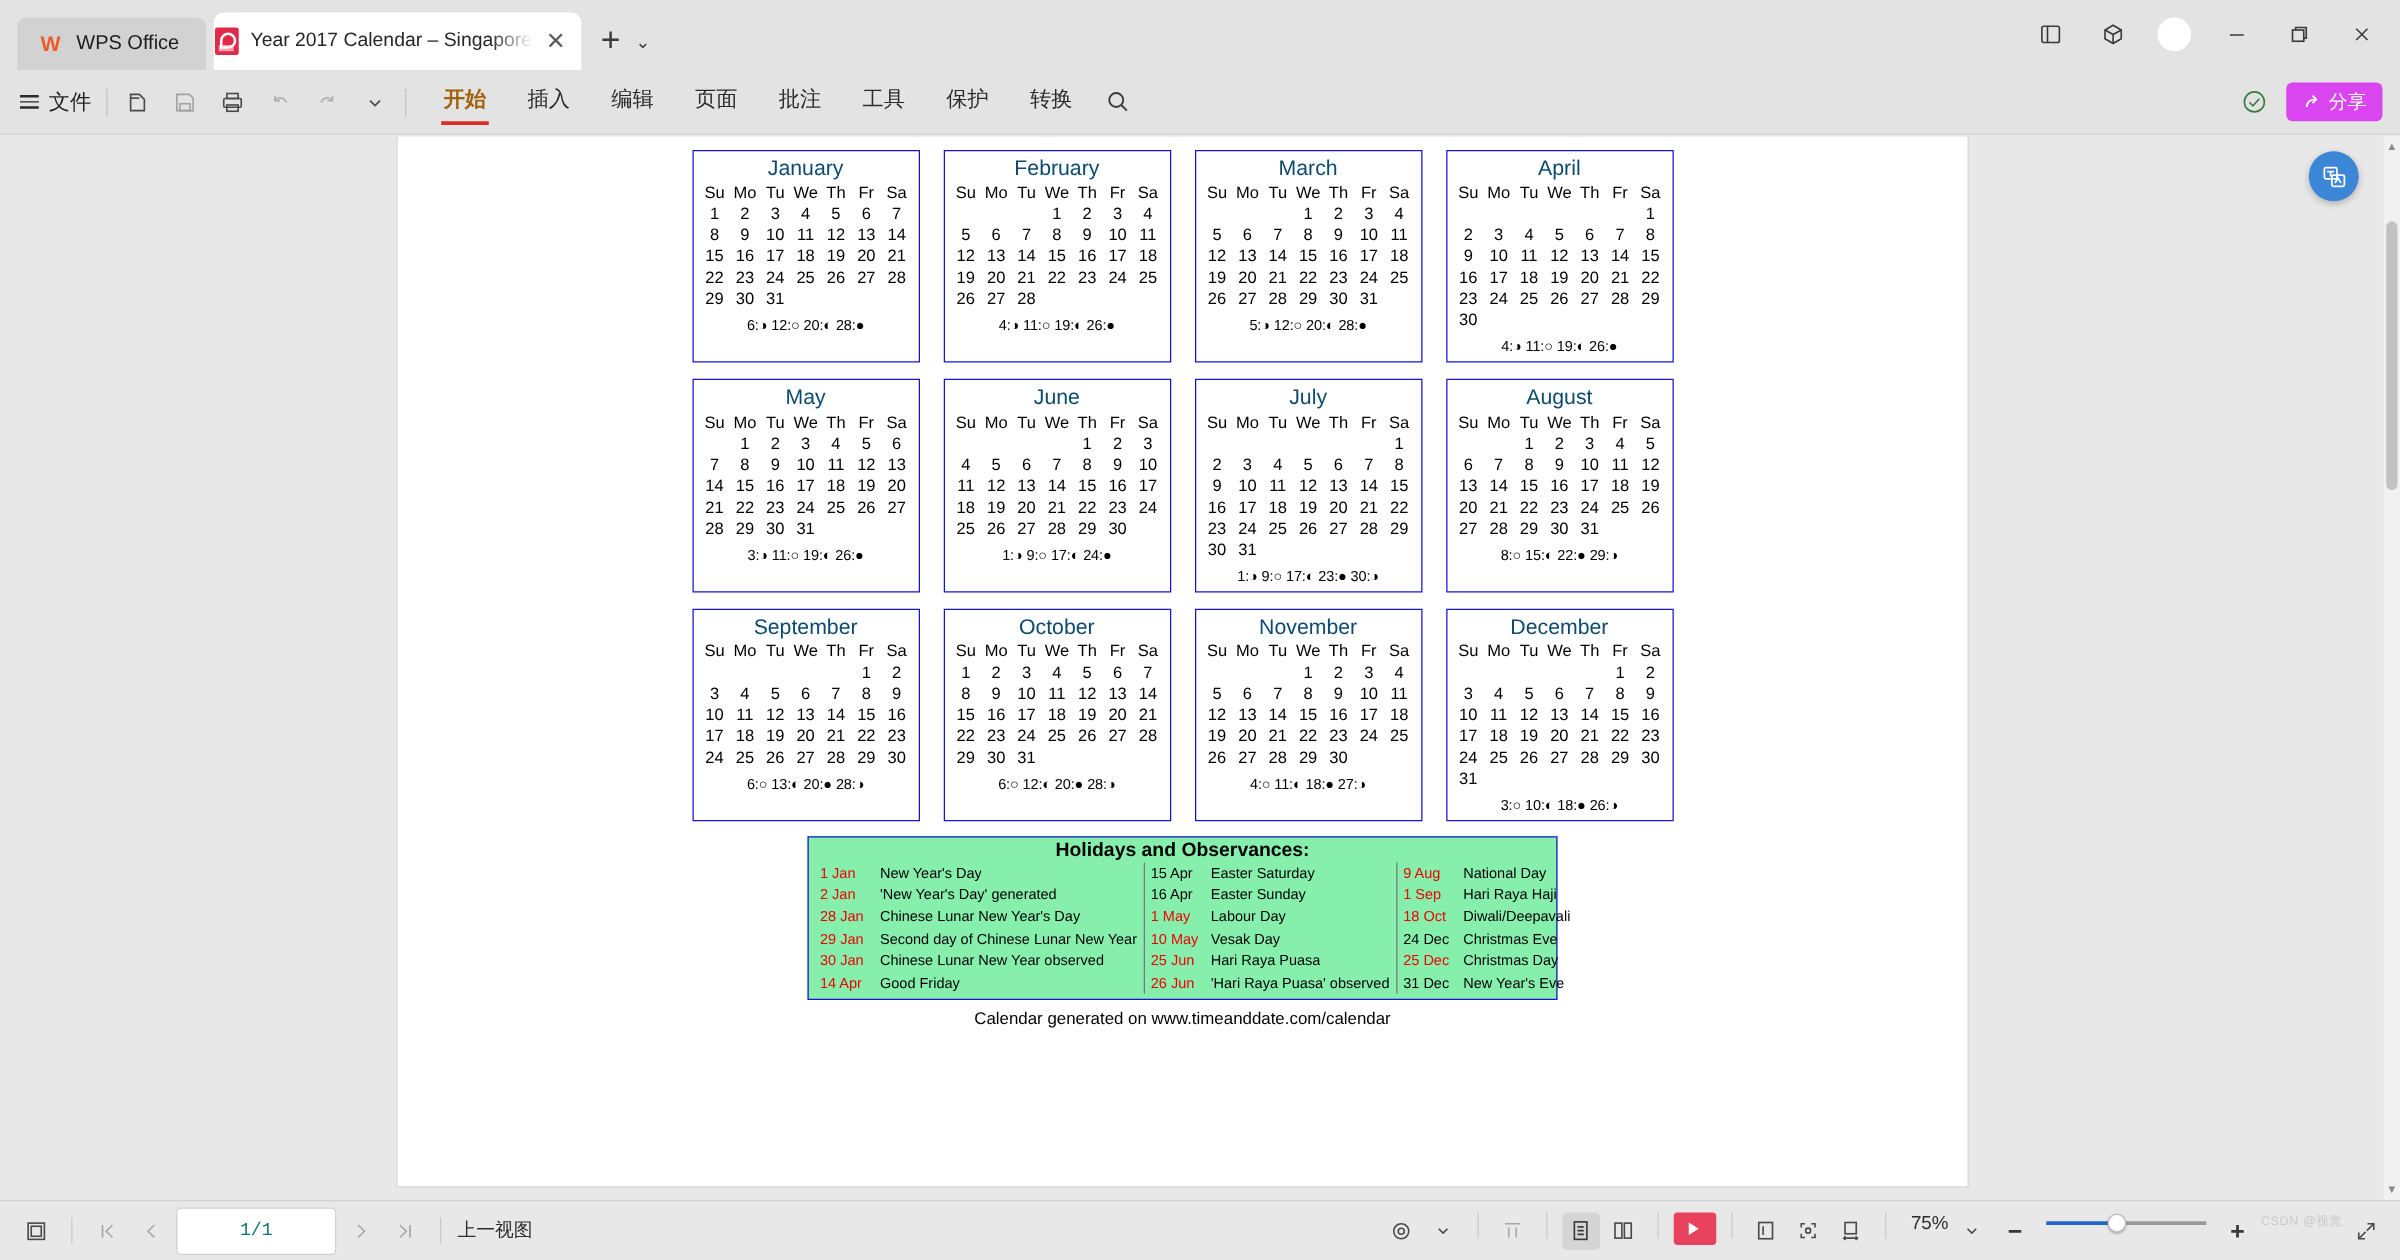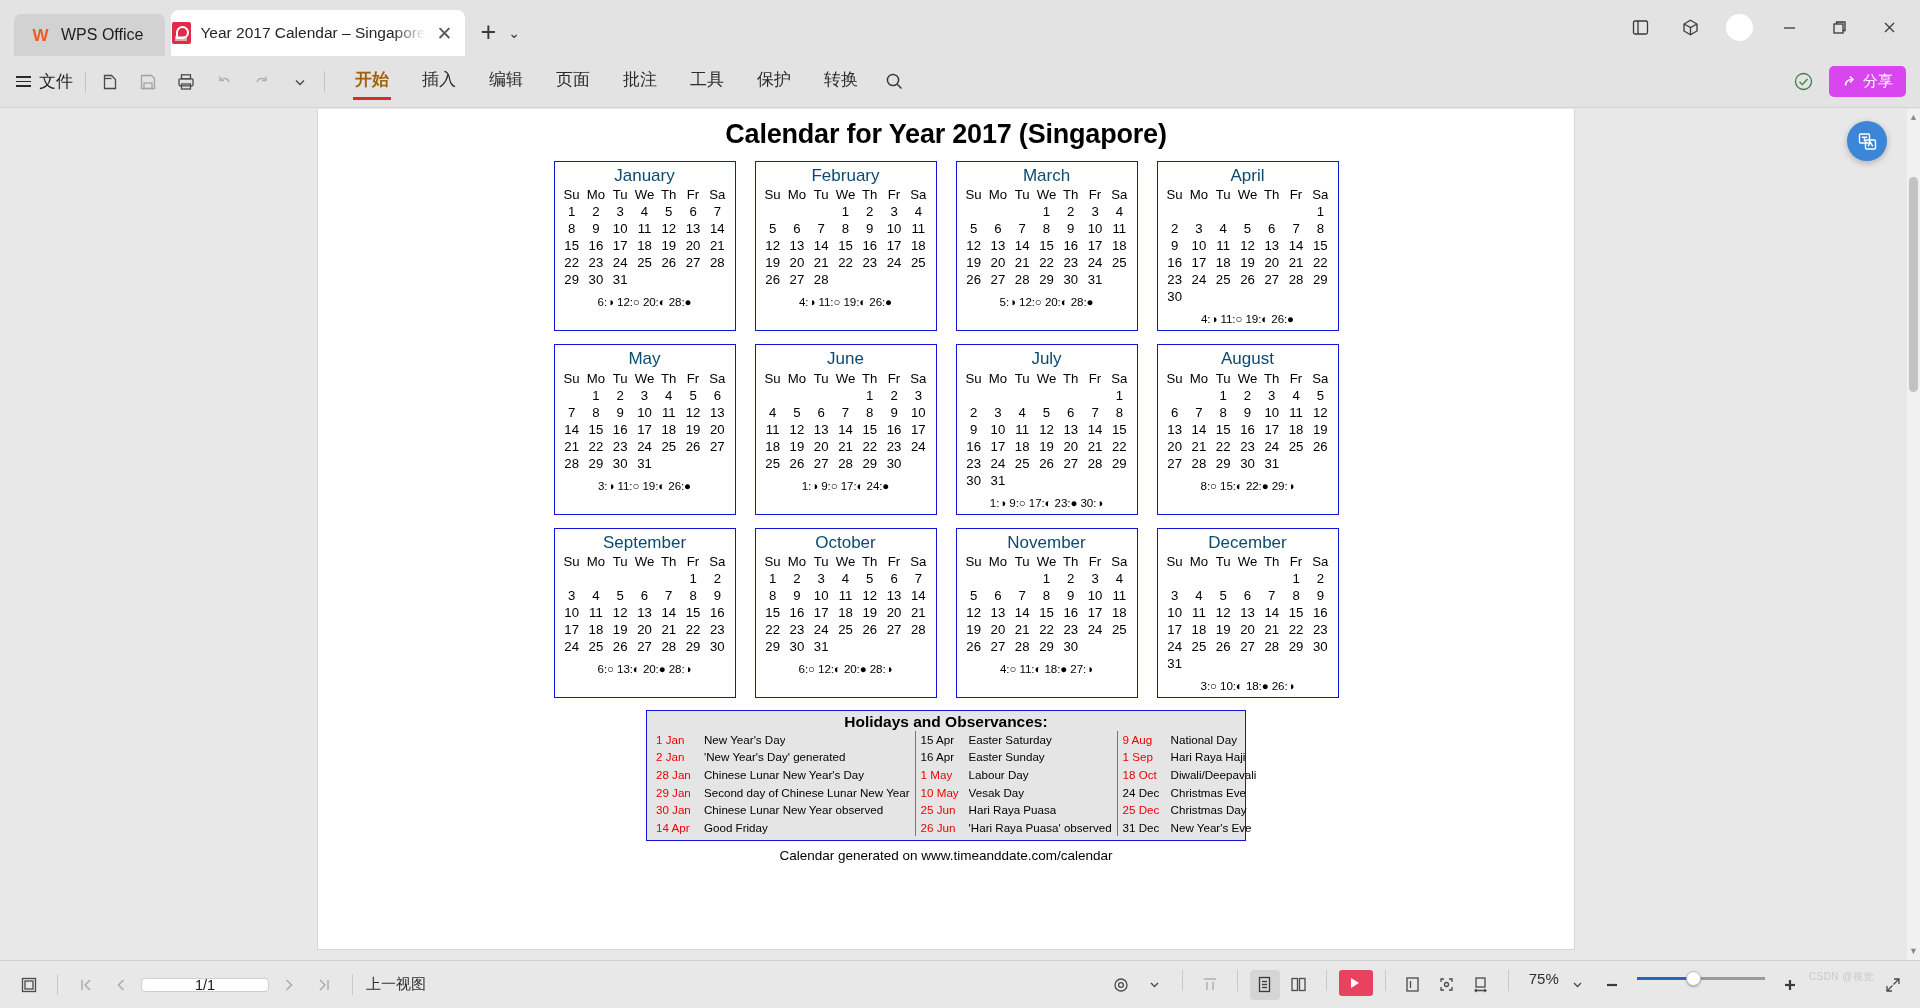--- a/index.html
+++ b/index.html
@@ -162,21 +162,21 @@
   td.hol { color: #ee0000; }
   td.e { color: transparent; }
   .moons {
     margin-top: 7px; text-align: center; font-size: 11.6px;
     color: #000; white-space: nowrap; letter-spacing: -0.1px;
   }
 
   
   .holidays {
     margin: 12px auto 0; width: 600px;
-    border: 1.6px solid #1414d6; background: #e5e5e5; padding: 2px 4px 4px;
+    border: 1.6px solid #1414d6; background: #86efac; padding: 2px 4px 4px;
   }
   .hol-title { text-align: center; font-size: 15.5px; font-weight: bold; color: #000; }
   .hol-cols { display: flex; }
   .hol-col { flex: 1; padding: 0 5px; }
   .hol-col + .hol-col { border-left: 1px solid #777; }
   .hol-row { display: flex; font-size: 11.6px; line-height: 17.6px; color: #000; white-space: nowrap; }
   .hol-date { width: 48px; flex: none; text-align: left; }
   .hol-date.red { color: #ee0000; }
   .hol-name { overflow: hidden; }
   .gen-line { text-align: center; font-size: 13.5px; color: #000; margin-top: 7px; }
@@ -188,23 +188,23 @@
     display: flex; align-items: center; color: #3c3c3c; font-size: 14.5px;
   }
   .sb-left { display: flex; align-items: center; gap: 5px; padding-left: 14px; }
   .sb-icon-btn {
     width: 30px; height: 30px; display: flex; align-items: center; justify-content: center;
     color: #4a4a4a;
   }
   .sb-icon-btn.dim { color: #a8a8a8; }
   .sb-div { width: 1px; height: 21px; background: #c9c9c9; margin: 0 8px; }
   .page-box {
-    width: 128px; height: 14px; background: #fff; border: 1px solid #cfcfcf;
+    width: 128px; height: 38px; background: #fff; border: 1px solid #cfcfcf;
     border-radius: 4px; display: flex; align-items: center; justify-content: center;
-    font-size: 14.5px; color: #0f172a;
+    font-size: 14.5px; color: #0f766e; font-family: Liberation Mono, monospace;
   }
   .sb-text { font-size: 15px; color: #2e2e2e; }
   .sb-right {
     margin-left: auto; display: flex; gap: 4px; padding-right: 12px;
   }
   .sb-btn-active { background: #d5d5d5; border-radius: 4px; }
   .play-btn {
     width: 34px; height: 26px; background: #e8425e; border-radius: 3px;
     display: flex; align-items: center; justify-content: center; color: #fff;
   }
@@ -355,21 +355,20 @@
           <path d="M8 2.5l3 3-3 3"></path>
       </svg>
       <span>分享</span>
     </div>
   </div>
 </div>
 
 <div class="workspace">
 
   <div class="page">
-    <div class="doc-title">Calendar for Year 2017 (Singapore)</div>
     <div class="months-grid" id="months-grid">
         <div class="month">
           <div class="month-name">January</div>
           <table class="cal">
             <thead>
               <tr>
                 <th class="">Su</th>
                 <th>Mo</th>
                 <th>Tu</th>
                 <th>We</th>

